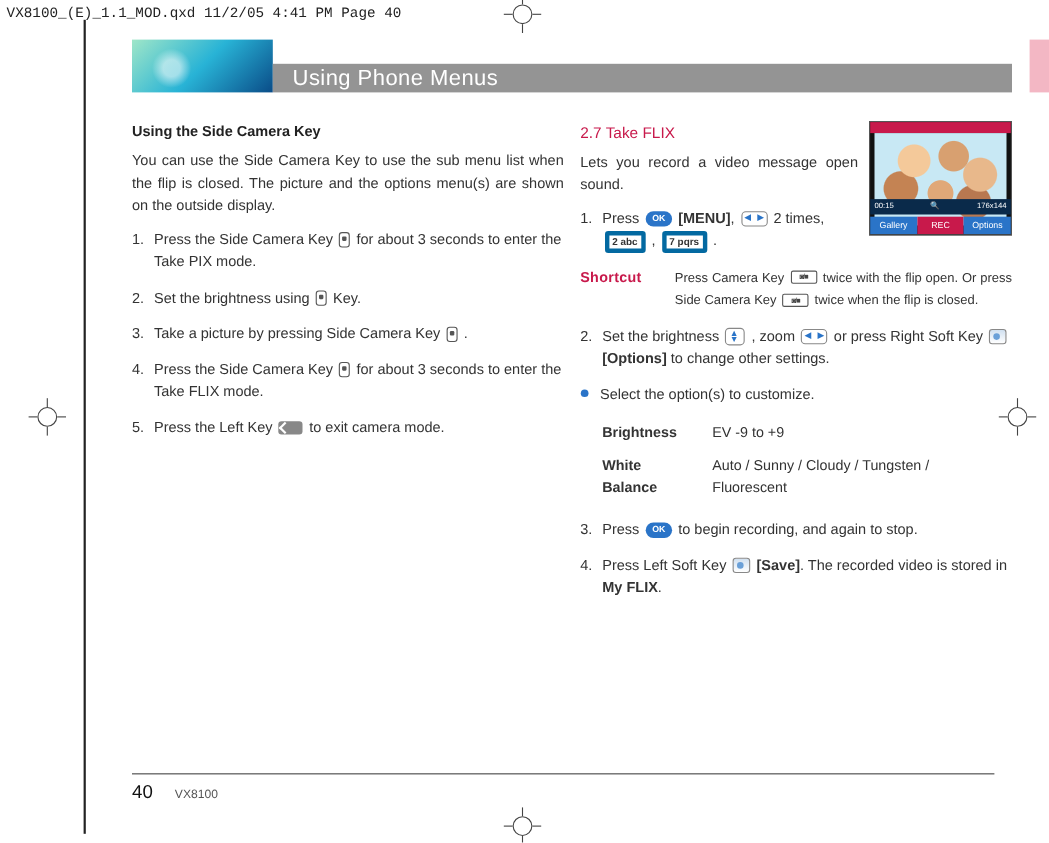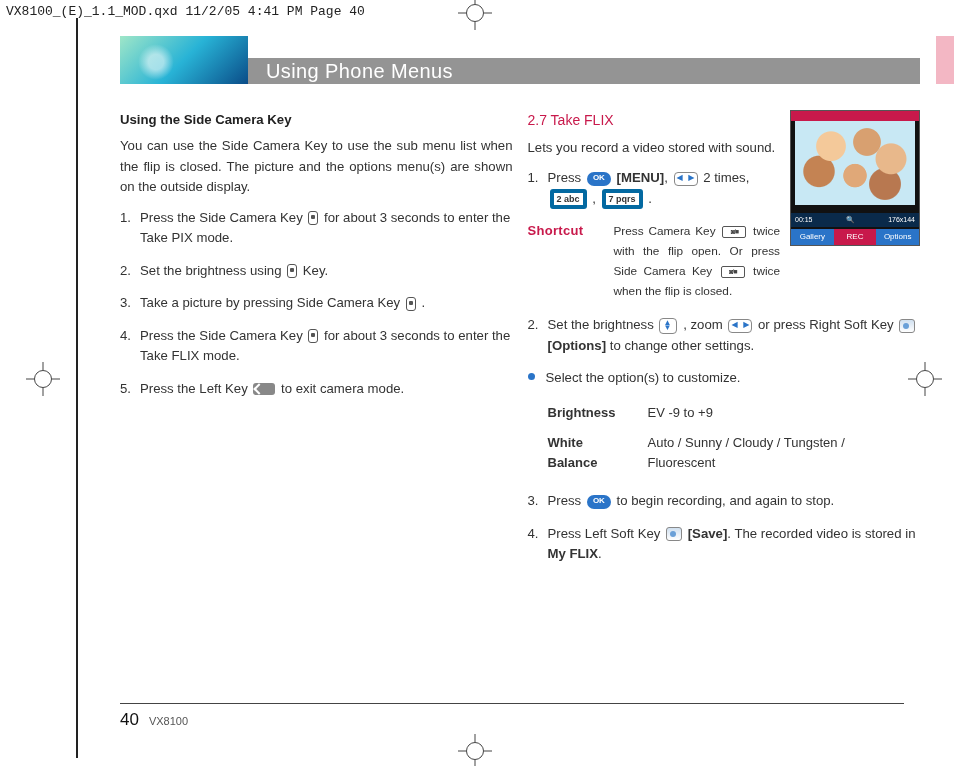--- a/index.html
+++ b/index.html
@@ -149,21 +149,21 @@
   }
   .bullet::before{
     content:""; position:absolute; left:0; top:5px; width:7px; height:7px;
     background:#2a74c8; border-radius:50%;
   }
   table.opts { margin-left:18px; font-size:13px; }
   table.opts td { padding:2px 10px 6px 0; vertical-align:top;}
   table.opts td.k{ font-weight:bold;}
 
   .phone-shot{
-    float:right; width:130px; height:136px; margin:0 0 8px 10px;
+    float:right; width:130px; height:104px; margin:0 0 8px 10px;
     background:#111; border:1px solid #555; position:relative; overflow:hidden;
   }
   .phone-shot .faces{
     position:absolute; top:10px; left:4px; right:4px; height:84px;
     background: radial-gradient(circle at 30% 30%, #f4c99a 14%, transparent 15%),
                 radial-gradient(circle at 60% 25%, #d8a070 14%, transparent 15%),
                 radial-gradient(circle at 80% 45%, #e8b88b 14%, transparent 15%),
                 radial-gradient(circle at 20% 60%, #c48353 14%, transparent 15%),
                 radial-gradient(circle at 50% 65%, #e0a878 14%, transparent 15%),
                 radial-gradient(circle at 75% 75%, #b87850 14%, transparent 15%),
@@ -185,21 +185,21 @@
   .phone-shot .bar-bot span{
     flex:1; font-size:8px; color:#fff; text-align:center; line-height:16px;
   }
   .phone-shot .bar-bot span.g{ background:#2a74c8;}
   .phone-shot .bar-bot span.r{ background:#c8194b;}
   .phone-shot .bar-bot span.o{ background:#2a74c8;}
 
   .footer{
     position:absolute; bottom:36px; left:120px; right:50px;
     border-top:1px solid #444; padding-top:6px;
-    font-size:13px; display:flex; gap:10px; align-items:baseline;
+    font-size:13px; display:flex; gap:20px; align-items:baseline;
   }
   .footer .pnum{ font-size:17px; color:#111;}
   .footer .model{ font-size:11px; color:#555;}
 </style>
 </head>
 <body>
 
 <div class="header-meta">VX8100_(E)_1.1_MOD.qxd  11/2/05  4:41 PM  Page 40</div>
 
 <div class="leftbar"></div>
@@ -279,21 +279,21 @@
           <span>176x144</span>
         </div>
         <div class="bar-bot">
           <span class="g">Gallery</span>
           <span class="r">REC</span>
           <span class="o">Options</span>
         </div>
       </div>
 
       <h4 class="section-title">2.7 Take FLIX</h4>
-      <p>Lets you record a video stored with sound.</p>
+      <p>Lets you record a video message open sound.</p>
 
       <ol class="steps">
         <li>
           <span>Press </span><span class="icon-ok">OK</span>
           <b>[MENU]</b><span>, </span><span class="icon-nav-lr"></span><span> 2 times, </span>
           <span class="icon-numkey">2 abc</span><span> , </span>
           <span class="icon-numkey">7 pqrs</span><span> .</span>
         </li>
       </ol>
 

